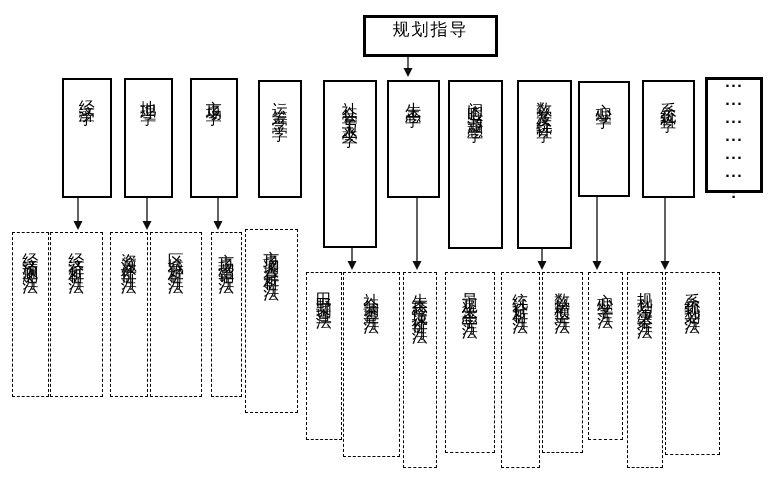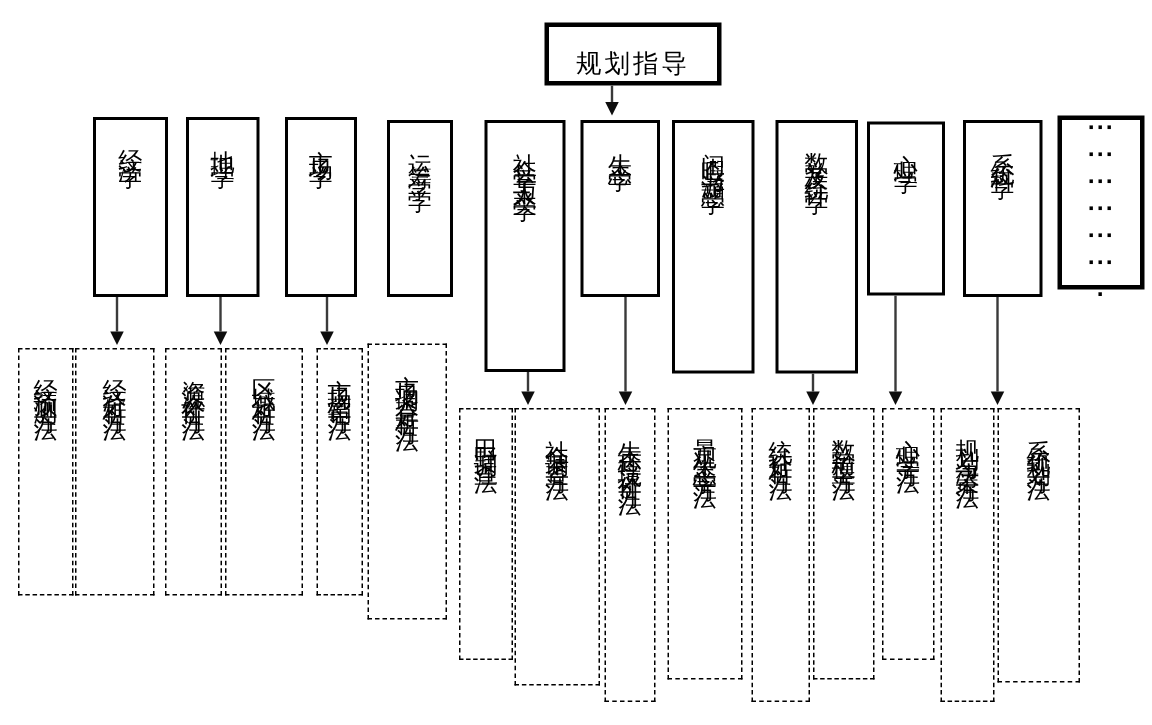--- a/index.html
+++ b/index.html
@@ -21,24 +21,24 @@
     background:#fff;
     display:flex;
     justify-content:center;
     align-items:flex-start;
     z-index:2;
   }
   .solid{border:2px solid #000;}
   .dashed{border:1px dashed #000;}
   .topbox{
     border:3px solid #000;
-    align-items:flex-end;
+    align-items:flex-start;
     font-size:17px;
     letter-spacing:2px;
-    left:363px;top:15px;width:118px;height:42px;
+    left:363px;top:15px;width:135px;height:42px;
   }
   .vtext{
     writing-mode:vertical-rl;
     text-orientation:upright;
     font-size:16px;
     letter-spacing:5px;
     padding-top:7px;
     line-height:1.1;
     white-space:nowrap;
   }

